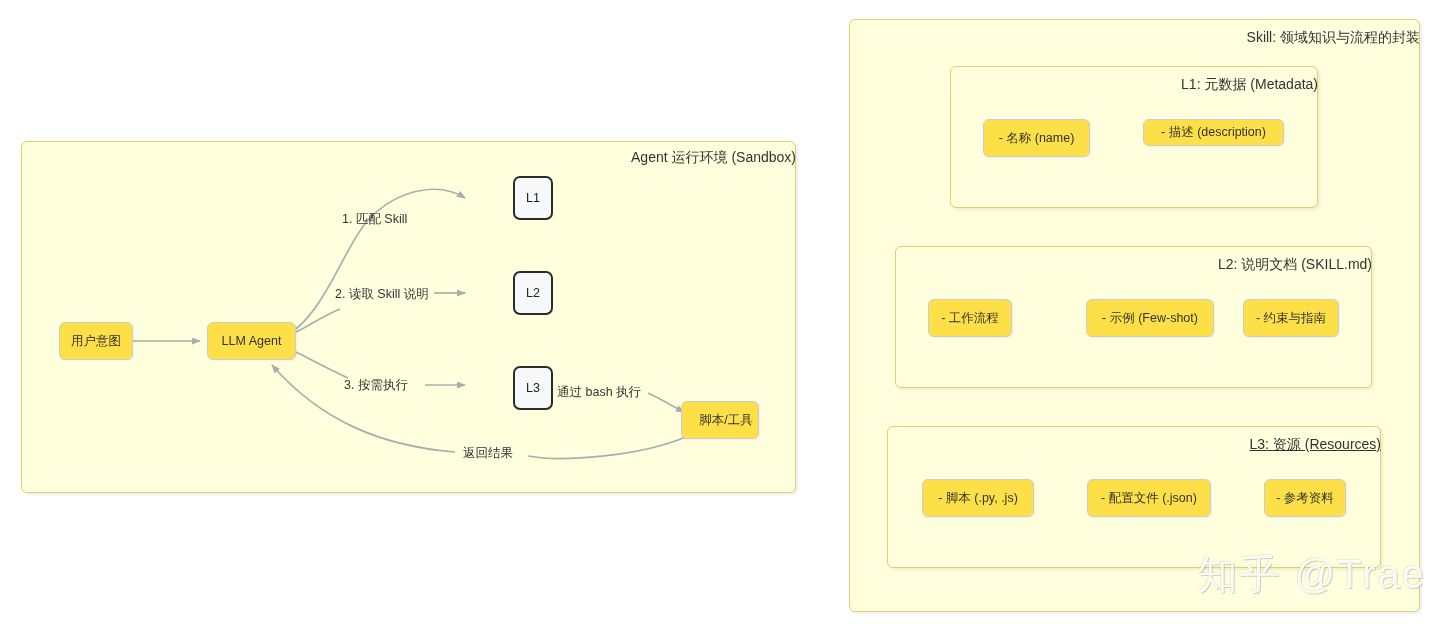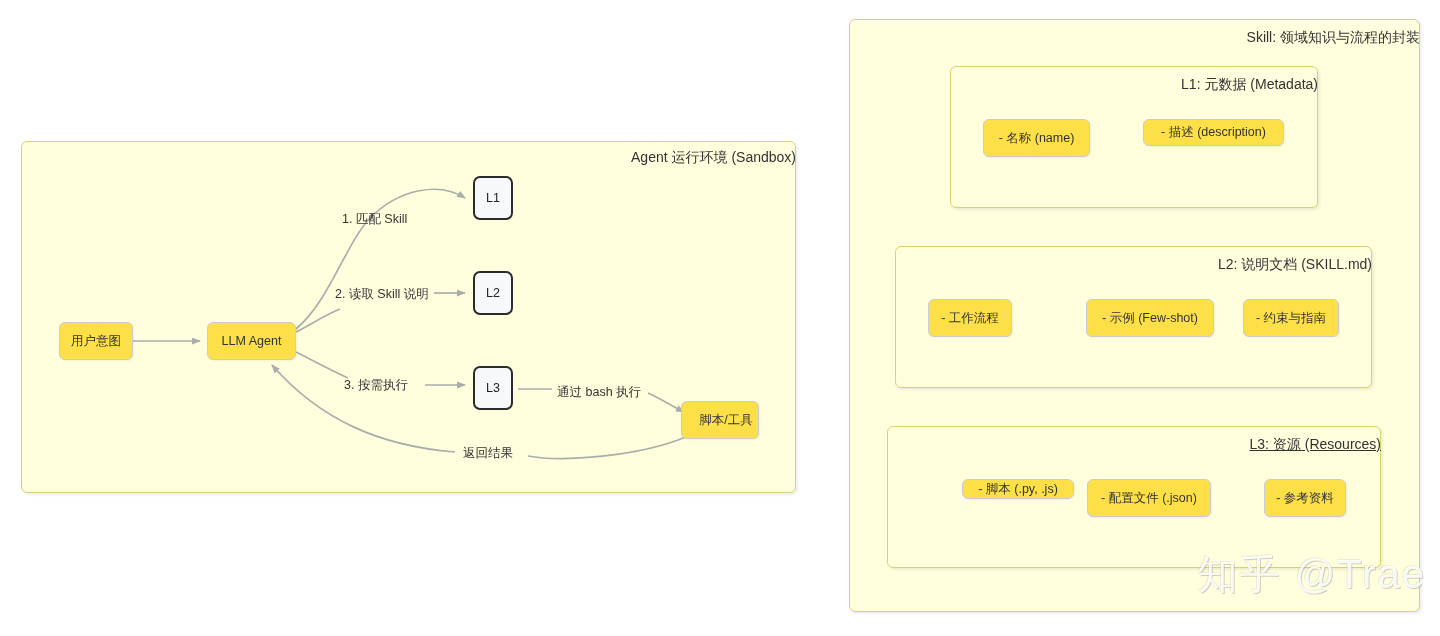--- a/index.html
+++ b/index.html
@@ -61,20 +61,21 @@
     background: #f7f8fa;
     border: 2.5px solid #2b2b2b;
     border-radius: 7px;
     box-sizing: border-box;
     display: flex;
     align-items: center;
     justify-content: center;
     font-size: 12.5px;
     color: #222222;
     white-space: nowrap;
+    margin-left: 40px;
   }
 
   
   .edge-label {
     position: absolute;
     font-size: 12.5px;
     color: #333333;
     white-space: nowrap;
     background: transparent;
   }
@@ -203,21 +204,21 @@
     <span>- 示例 (Few-shot)</span>
   </div>
   <div class="node" style="left:1243px; top:299px; width:96px; height:38px;">
     <span>- 约束与指南</span>
   </div>
 
   <div class="panel" style="left:887px; top:426px; width:494px; height:142px;">
   </div>
   <div class="panel-title" style="left:887px; top:436px; width:494px;text-decoration:underline;">L3: 资源 (Resources)</div>
 
-  <div class="node" style="left:922px; top:479px; width:112px; height:20px;margin-left:40px;">
+  <div class="node" style="left:922px; top:479px; width:112px; height:38px;">
     <span>- 脚本 (.py, .js)</span>
   </div>
   <div class="node" style="left:1087px; top:479px; width:124px; height:38px;">
     <span>- 配置文件 (.json)</span>
   </div>
   <div class="node" style="left:1264px; top:479px; width:82px; height:38px;">
     <span>- 参考资料</span>
   </div>
 
   <div class="watermark">知乎 @Trae</div>

